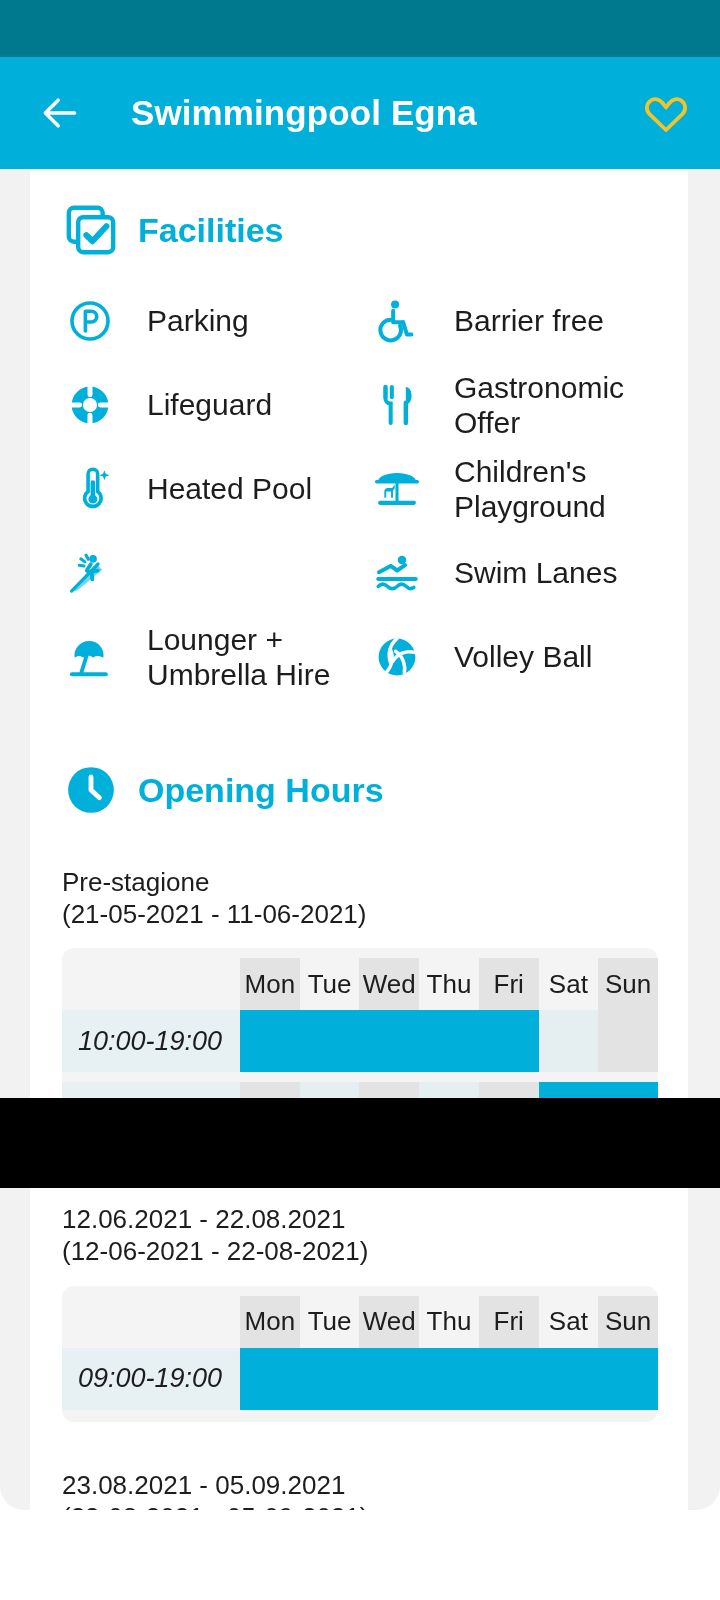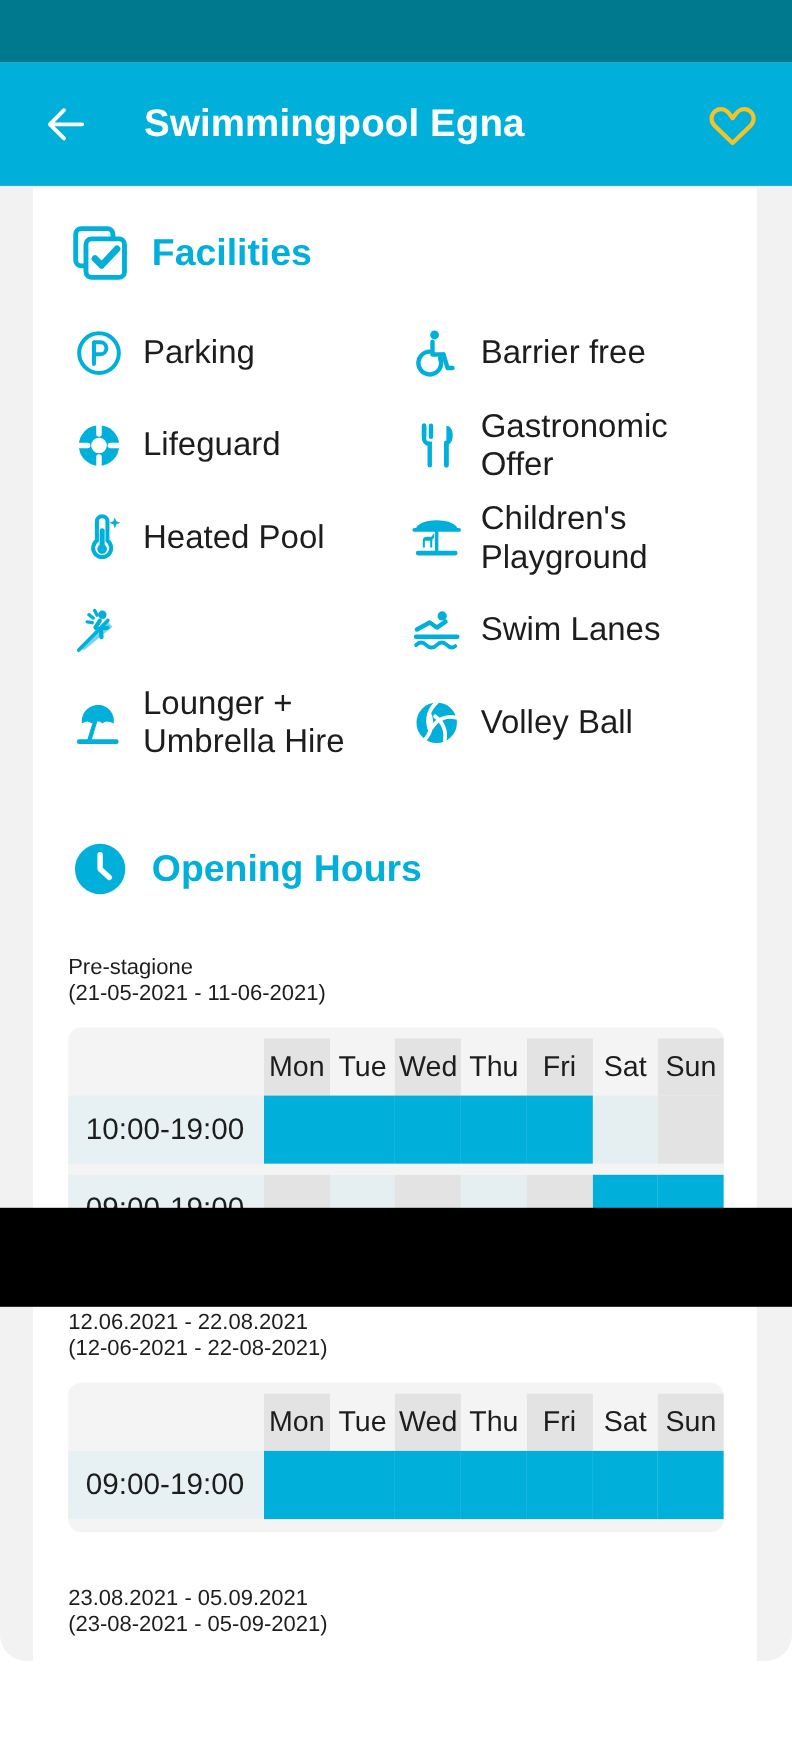--- a/index.html
+++ b/index.html
@@ -93,21 +93,21 @@
   
   .facilities {
     display: grid;
     grid-template-columns: 1fr 1fr;
     column-gap: 0px;
     row-gap: 0px;
     padding: 20px 10px 0 34px;
   }
   .fac {
     display: flex; align-items: center;
-    gap: 14px;
+    gap: 31px;
     min-height: 84px;
     padding: 2px 0;
   }
   .fac-icon {
     width: 52px; height: 52px;
     flex: 0 0 auto;
     display: flex; align-items: center; justify-content: center;
   }
   .fac-label {
     font-size: 30px;
@@ -115,21 +115,21 @@
     line-height: 1.18;
   }
 
   
   .hours-head {
     padding-top: 62px;
     padding-left: 32px;
   }
   .schedule-block { padding: 0 30px 0 32px; }
   .sched-title {
-    font-size: 20px;
+    font-size: 26px;
     color: #1d1d1d;
     line-height: 1.22;
     margin-top: 48px;
     margin-bottom: 18px;
     white-space: pre-line;
   }
   .sched-table {
     background: #f4f4f4;
     border-radius: 12px;
     padding: 10px 0 12px 0;
@@ -148,20 +148,21 @@
     text-align: center;
     height: 52px;
     padding: 0;
   }
   table.week th.timehead { background: transparent; }
   table.week th.odd  { background: #e3e3e3; }
   table.week th.even { background: #f4f4f4; }
   table.week td {
     height: 62px;
     padding: 0;
+    font-style: italic;
   }
   table.week td.timecell {
     background: #e7f0f2;
     font-size: 27px;
     color: #1d1d1d;
     text-align: left;
     padding-left: 16px;
     white-space: nowrap;
   }
   td.open   { background: #00b0db; }

